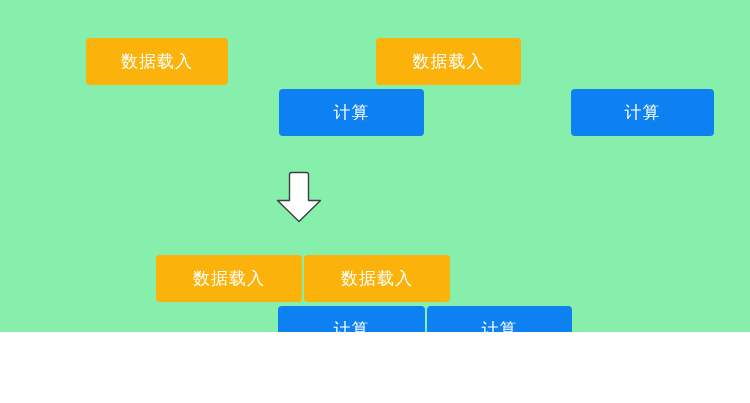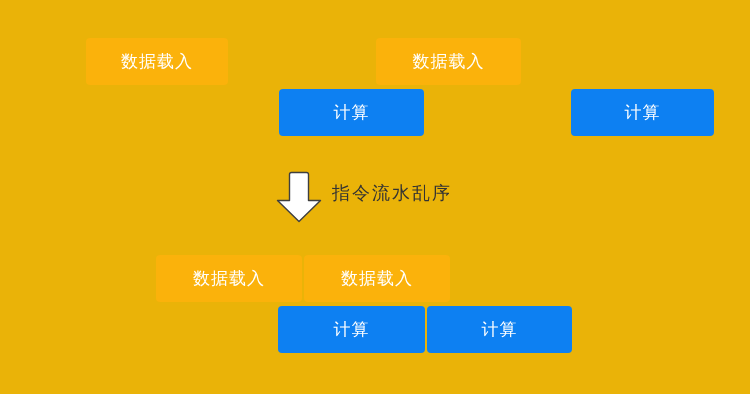--- a/index.html
+++ b/index.html
@@ -7,22 +7,22 @@
     margin: 0;
     padding: 0;
     background: #ffffff;
   }
   body {
     font-family: "Liberation Sans", "DejaVu Sans", sans-serif;
   }
   #canvas {
     position: relative;
     width: 750px;
-    height: 394px;
-    background: #eab308;
+    height: 332px;
+    background: #86efac;
     overflow: hidden;
   }
   .block {
     position: absolute;
     box-sizing: border-box;
     border-radius: 4px;
     display: flex;
     align-items: center;
     justify-content: center;
     color: #ffffff;
@@ -87,21 +87,20 @@
   <div class="block compute" style="left:523px; top:89px; width:143px; height:47px;">
     <span class="block-label">计算</span>
   </div>
 
   <div class="arrow-wrap">
     <svg width="58" height="58" viewBox="0 0 58 58">
       <path d="M 21.5 6.5 L 36.5 6.5 Q 38.5 6.5 38.5 8.5 L 38.5 34.5 L 50.5 34.5 L 29 55.5 L 7.5 34.5 L 19.5 34.5 L 19.5 8.5 Q 19.5 6.5 21.5 6.5 Z" fill="#ffffff" stroke="#3f3f3f" stroke-width="1.4" stroke-linejoin="round"></path>
     </svg>
   </div>
 
-  <div class="caption">指令流水乱序</div>
 
   <div class="block load" style="left:156px; top:255px; width:146px; height:47px;">
     <span class="block-label">数据载入</span>
   </div>
 
   <div class="block load" style="left:304px; top:255px; width:146px; height:47px;">
     <span class="block-label">数据载入</span>
   </div>
 
   <div class="block compute" style="left:230px; top:306px; width:147px; height:47px;">

